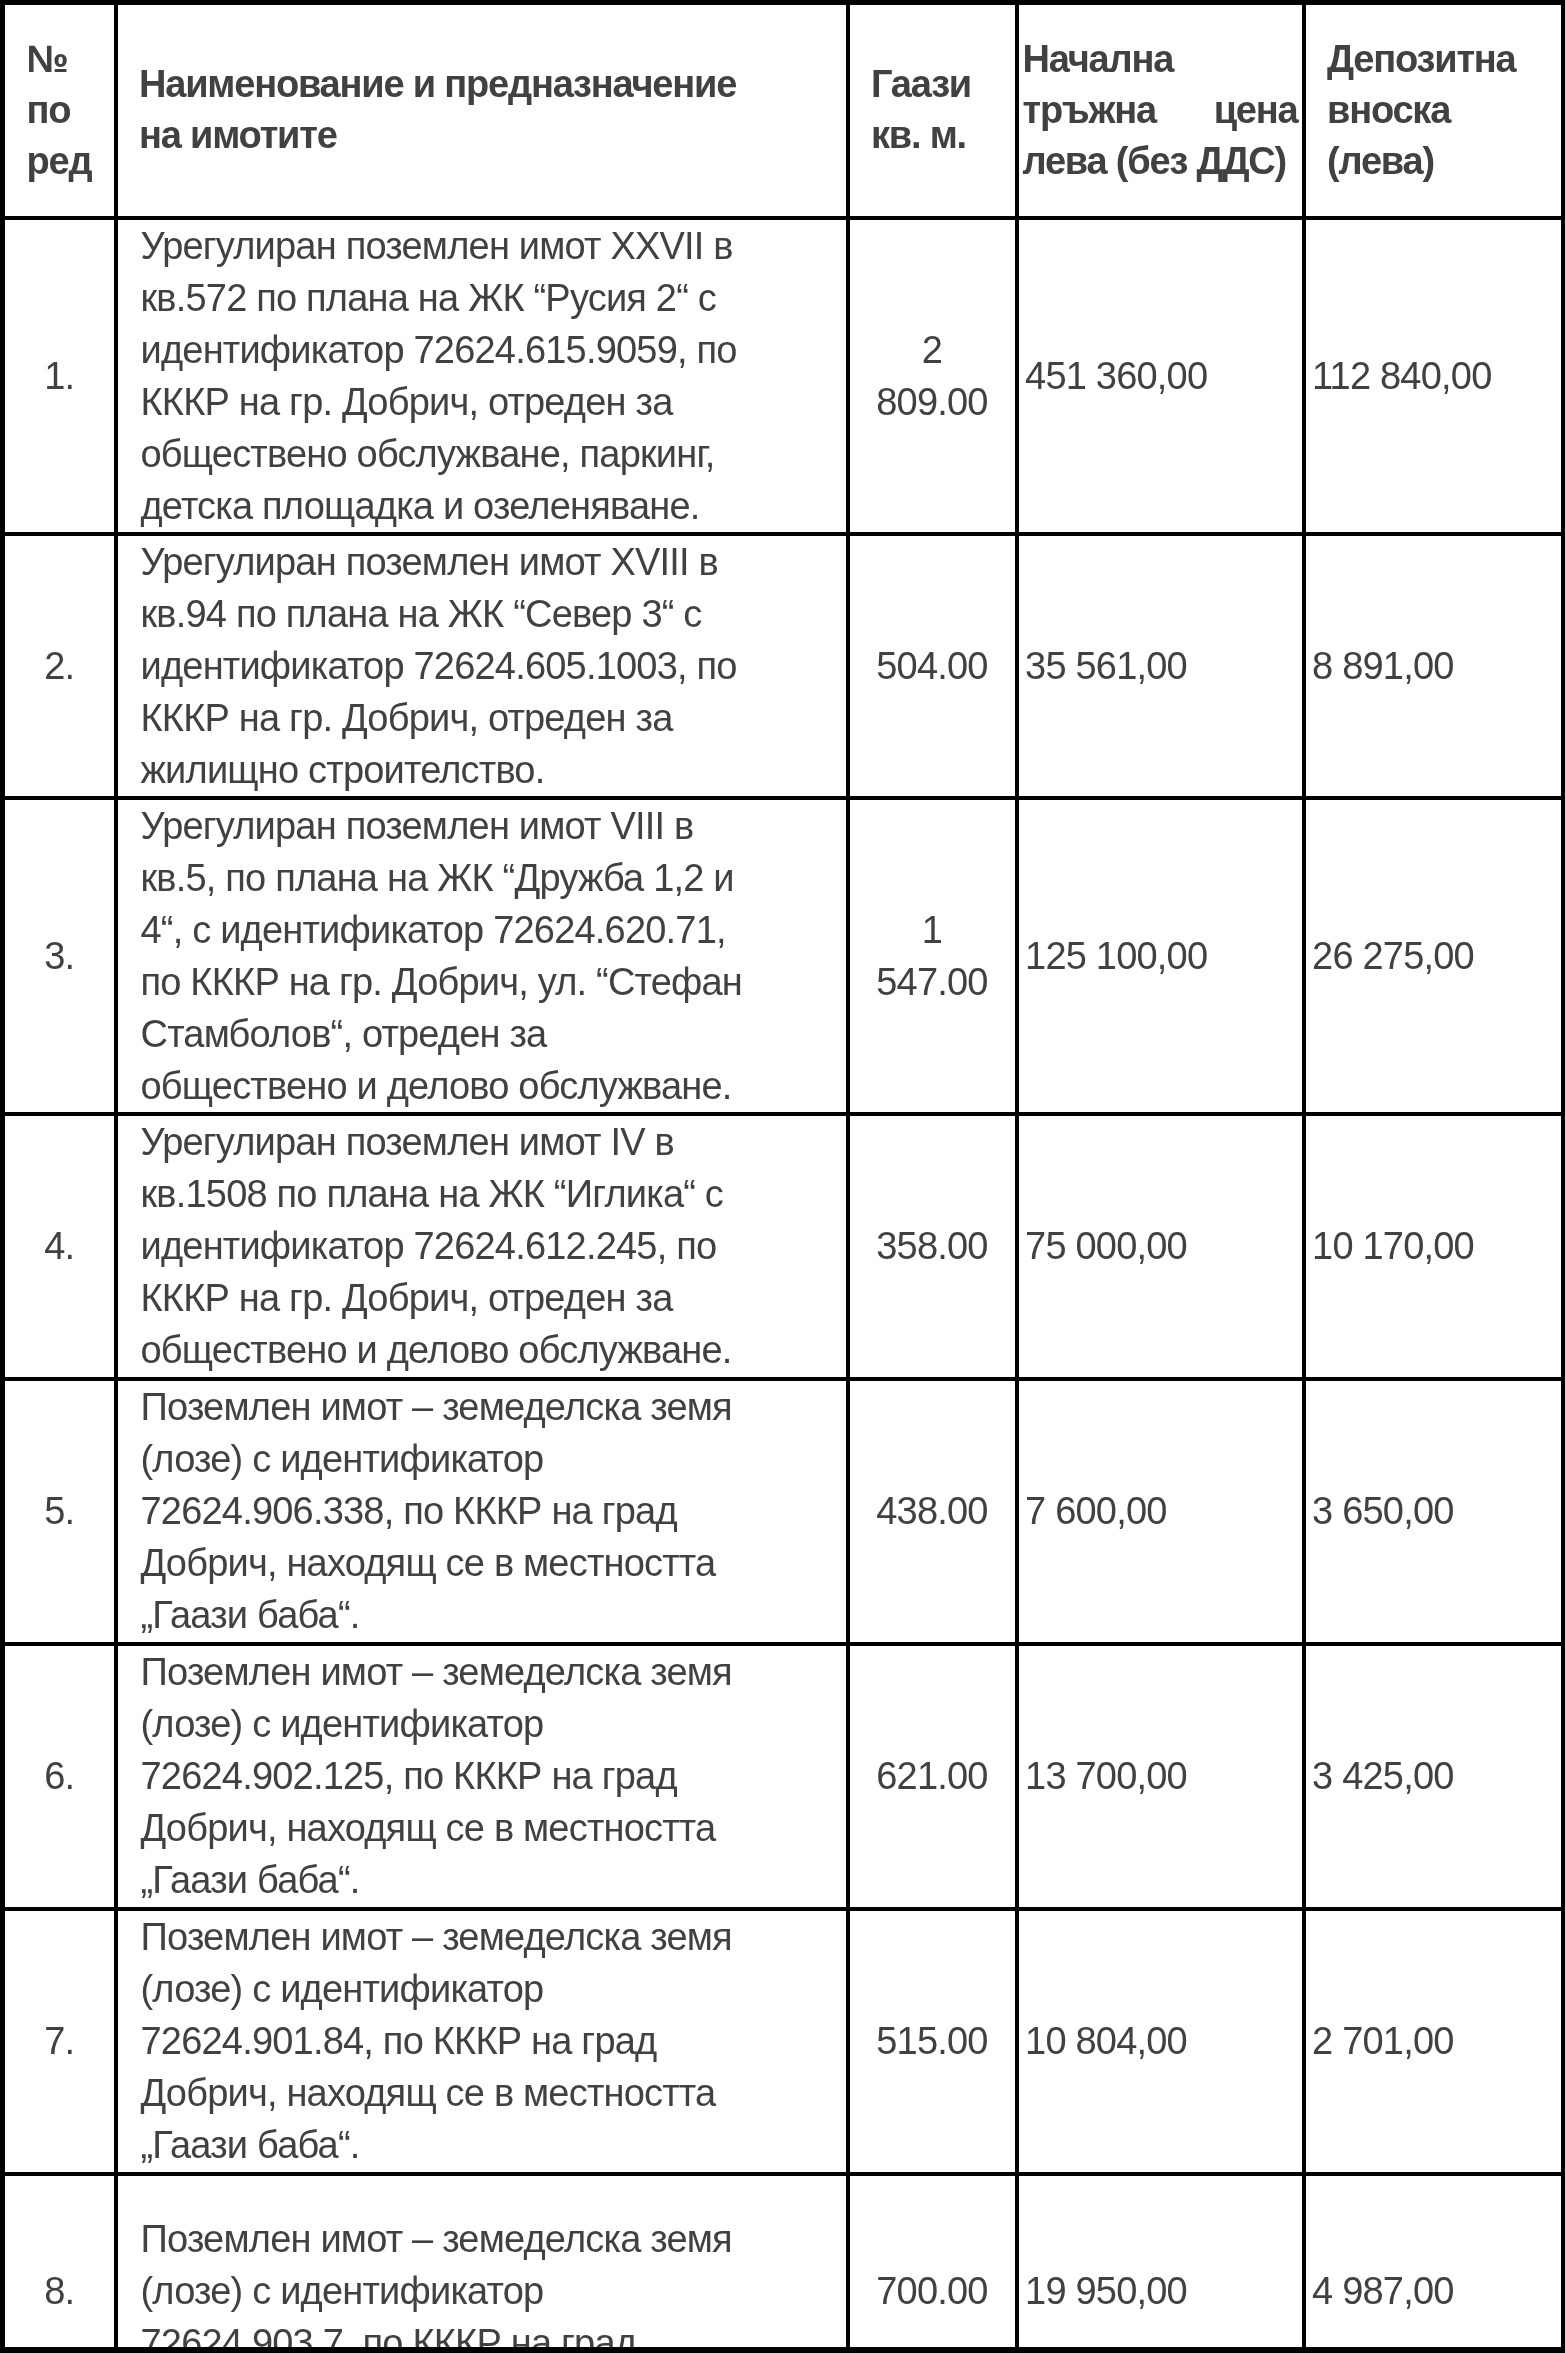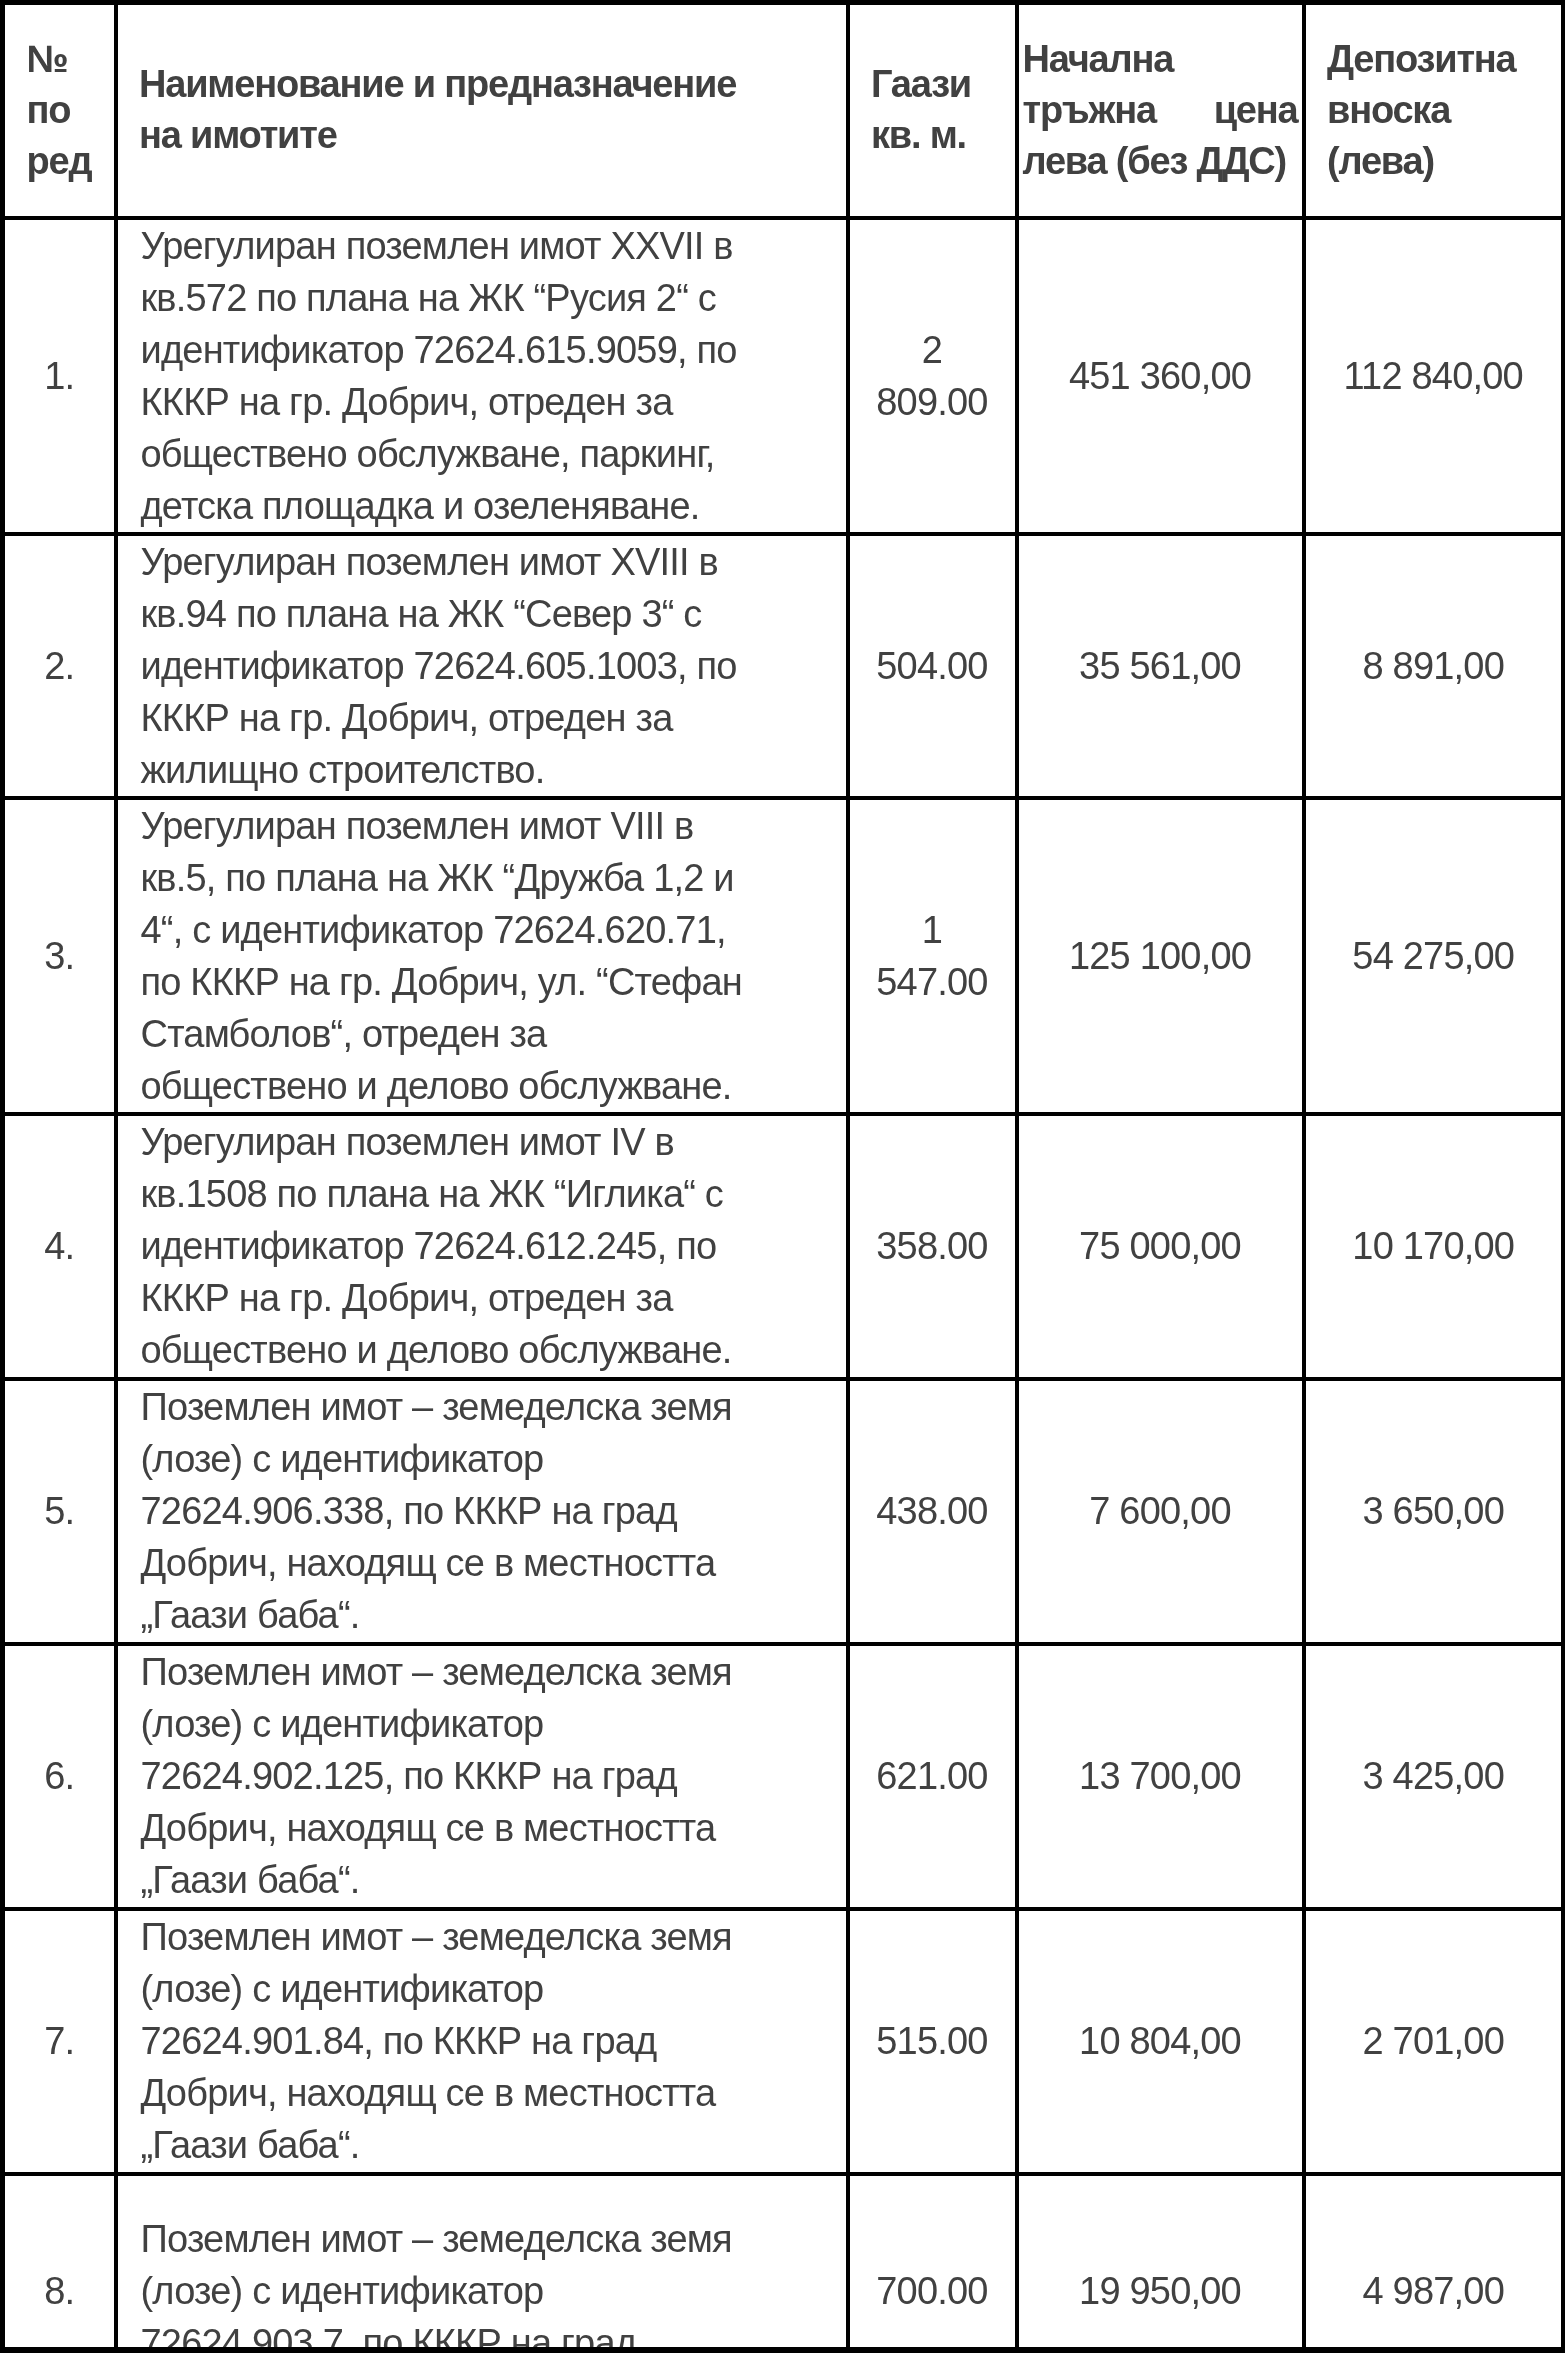--- a/index.html
+++ b/index.html
@@ -67,21 +67,20 @@
     text-align: left;
     white-space: pre-line;
     padding: 0 16.6px 0 23px;
   }
   td.c-area {
     text-align: center;
     white-space: pre-line;
     padding: 0 5px;
   }
   td.c-price, td.c-deposit {
-    text-align: center;
     padding: 0 6.6px;
   }
   .bottom-edge {
     position: absolute;
     left: 0;
     bottom: 0;
     width: 1565px;
     height: 6.6px;
     background: #000000;
   }
@@ -142,21 +141,21 @@
     <td class="c-num">3.</td>
     <td class="c-desc">Урегулиран поземлен имот VIII в
 кв.5, по плана на ЖК “Дружба 1,2 и
 4“, с идентификатор 72624.620.71,
 по КККР на гр. Добрич, ул. “Стефан
 Стамболов“, отреден за
 обществено и делово обслужване.</td>
     <td class="c-area">1
 547.00</td>
     <td class="c-price">125 100,00</td>
-    <td class="c-deposit">54 275,00</td>
+    <td class="c-deposit">26 275,00</td>
   </tr>
         <tr style="height: 265px;">
     <td class="c-num">4.</td>
     <td class="c-desc">Урегулиран поземлен имот IV в
 кв.1508 по плана на ЖК “Иглика“ с
 идентификатор 72624.612.245, по
 КККР на гр. Добрич, отреден за
 обществено и делово обслужване.</td>
     <td class="c-area">358.00</td>
     <td class="c-price">75 000,00</td>

